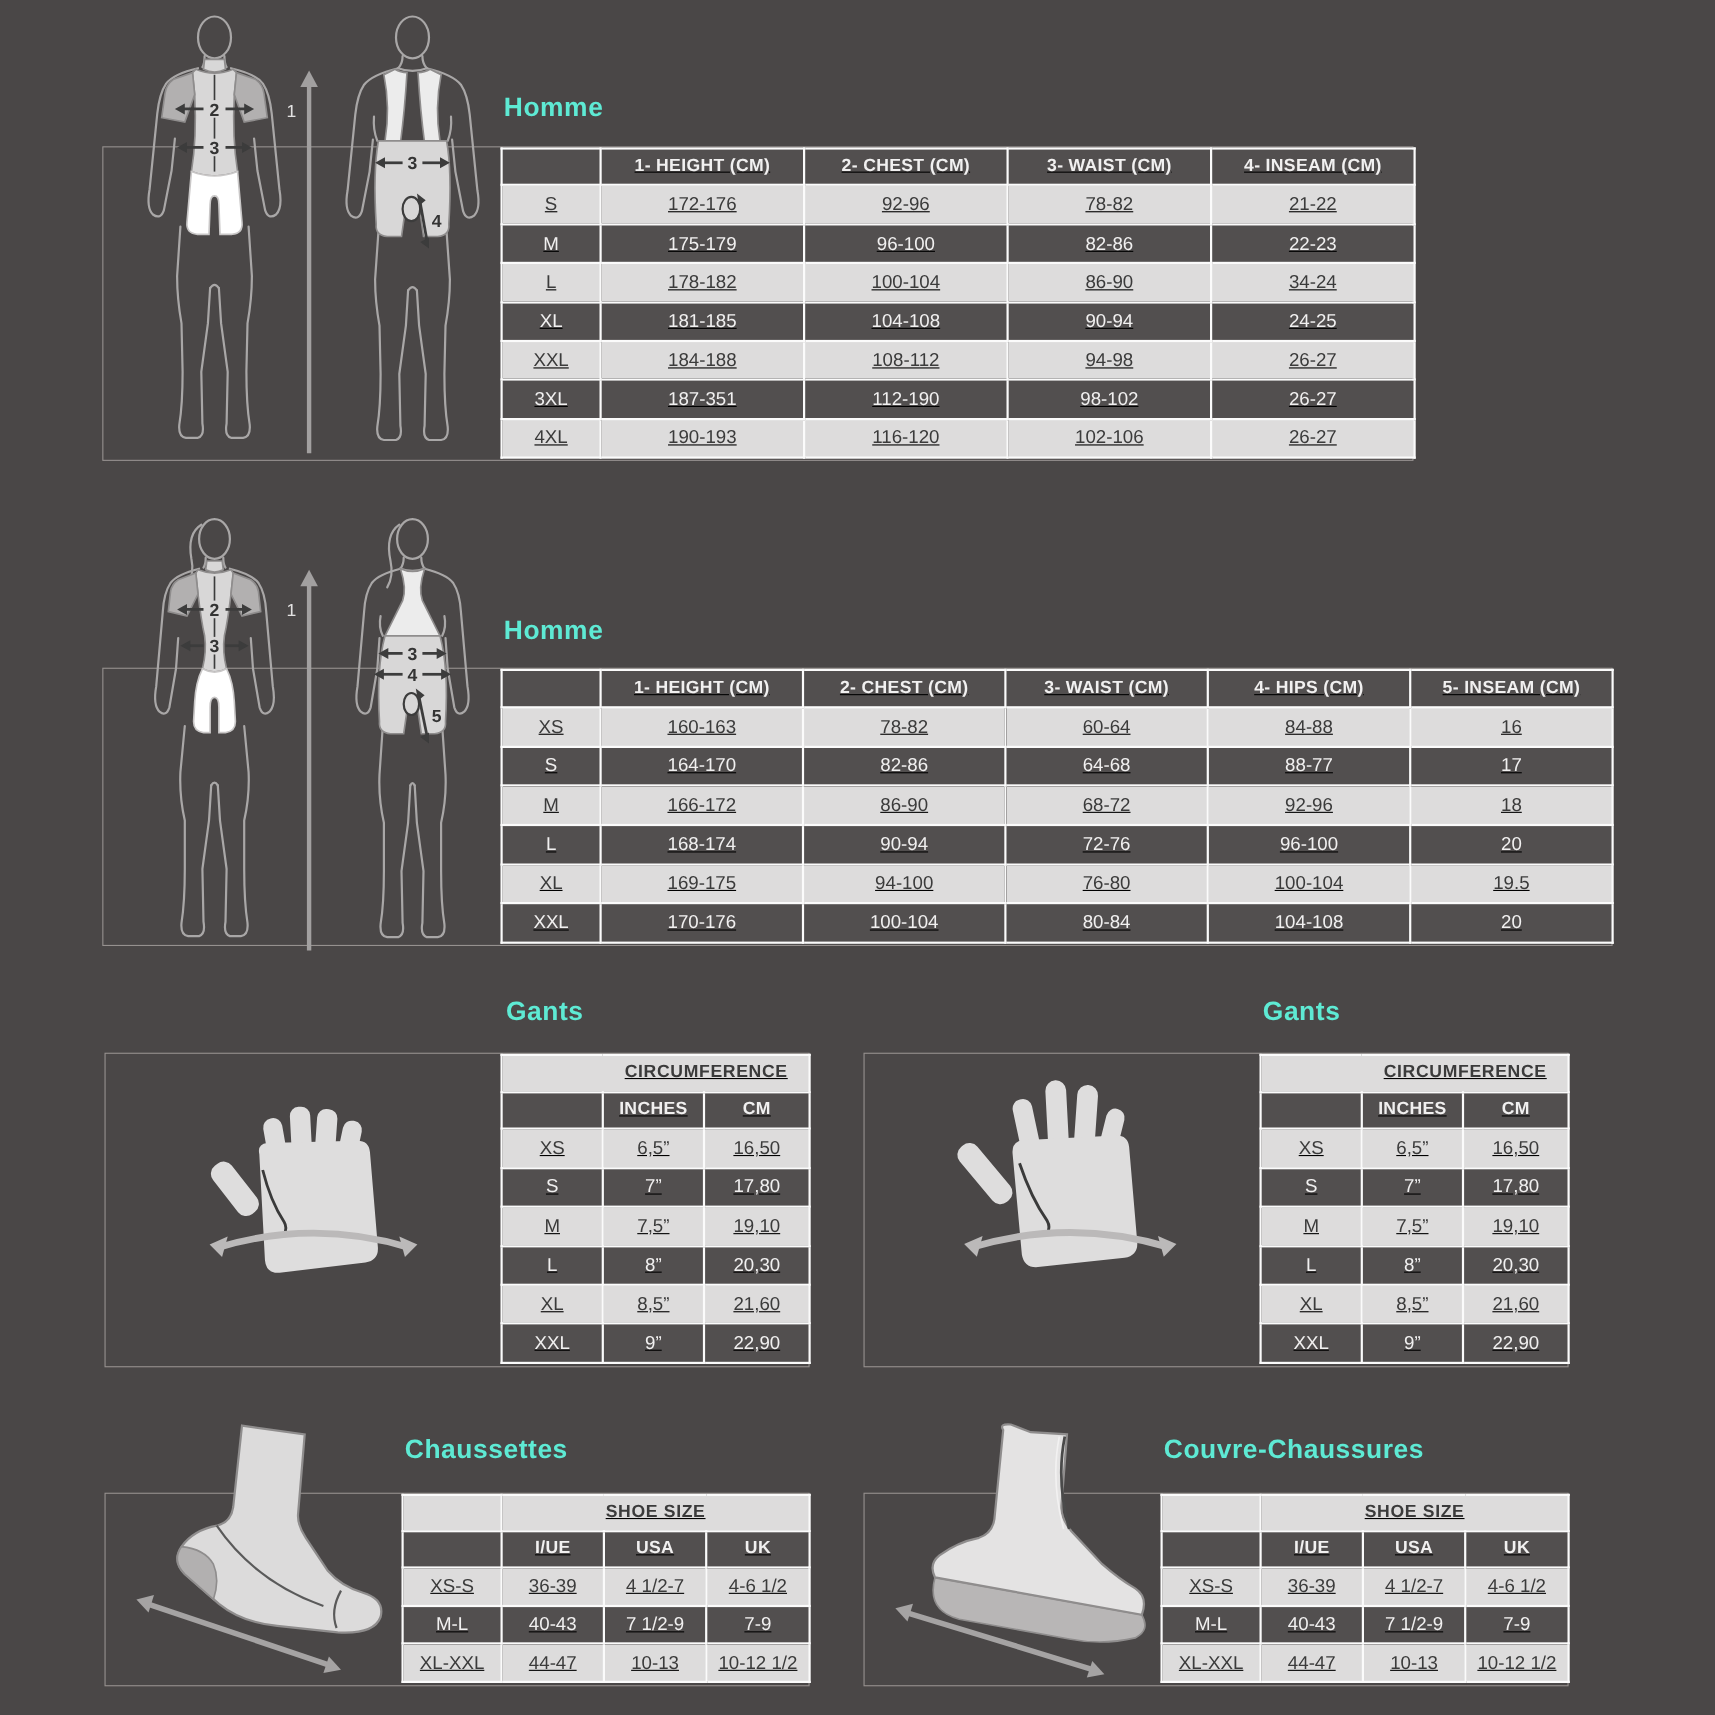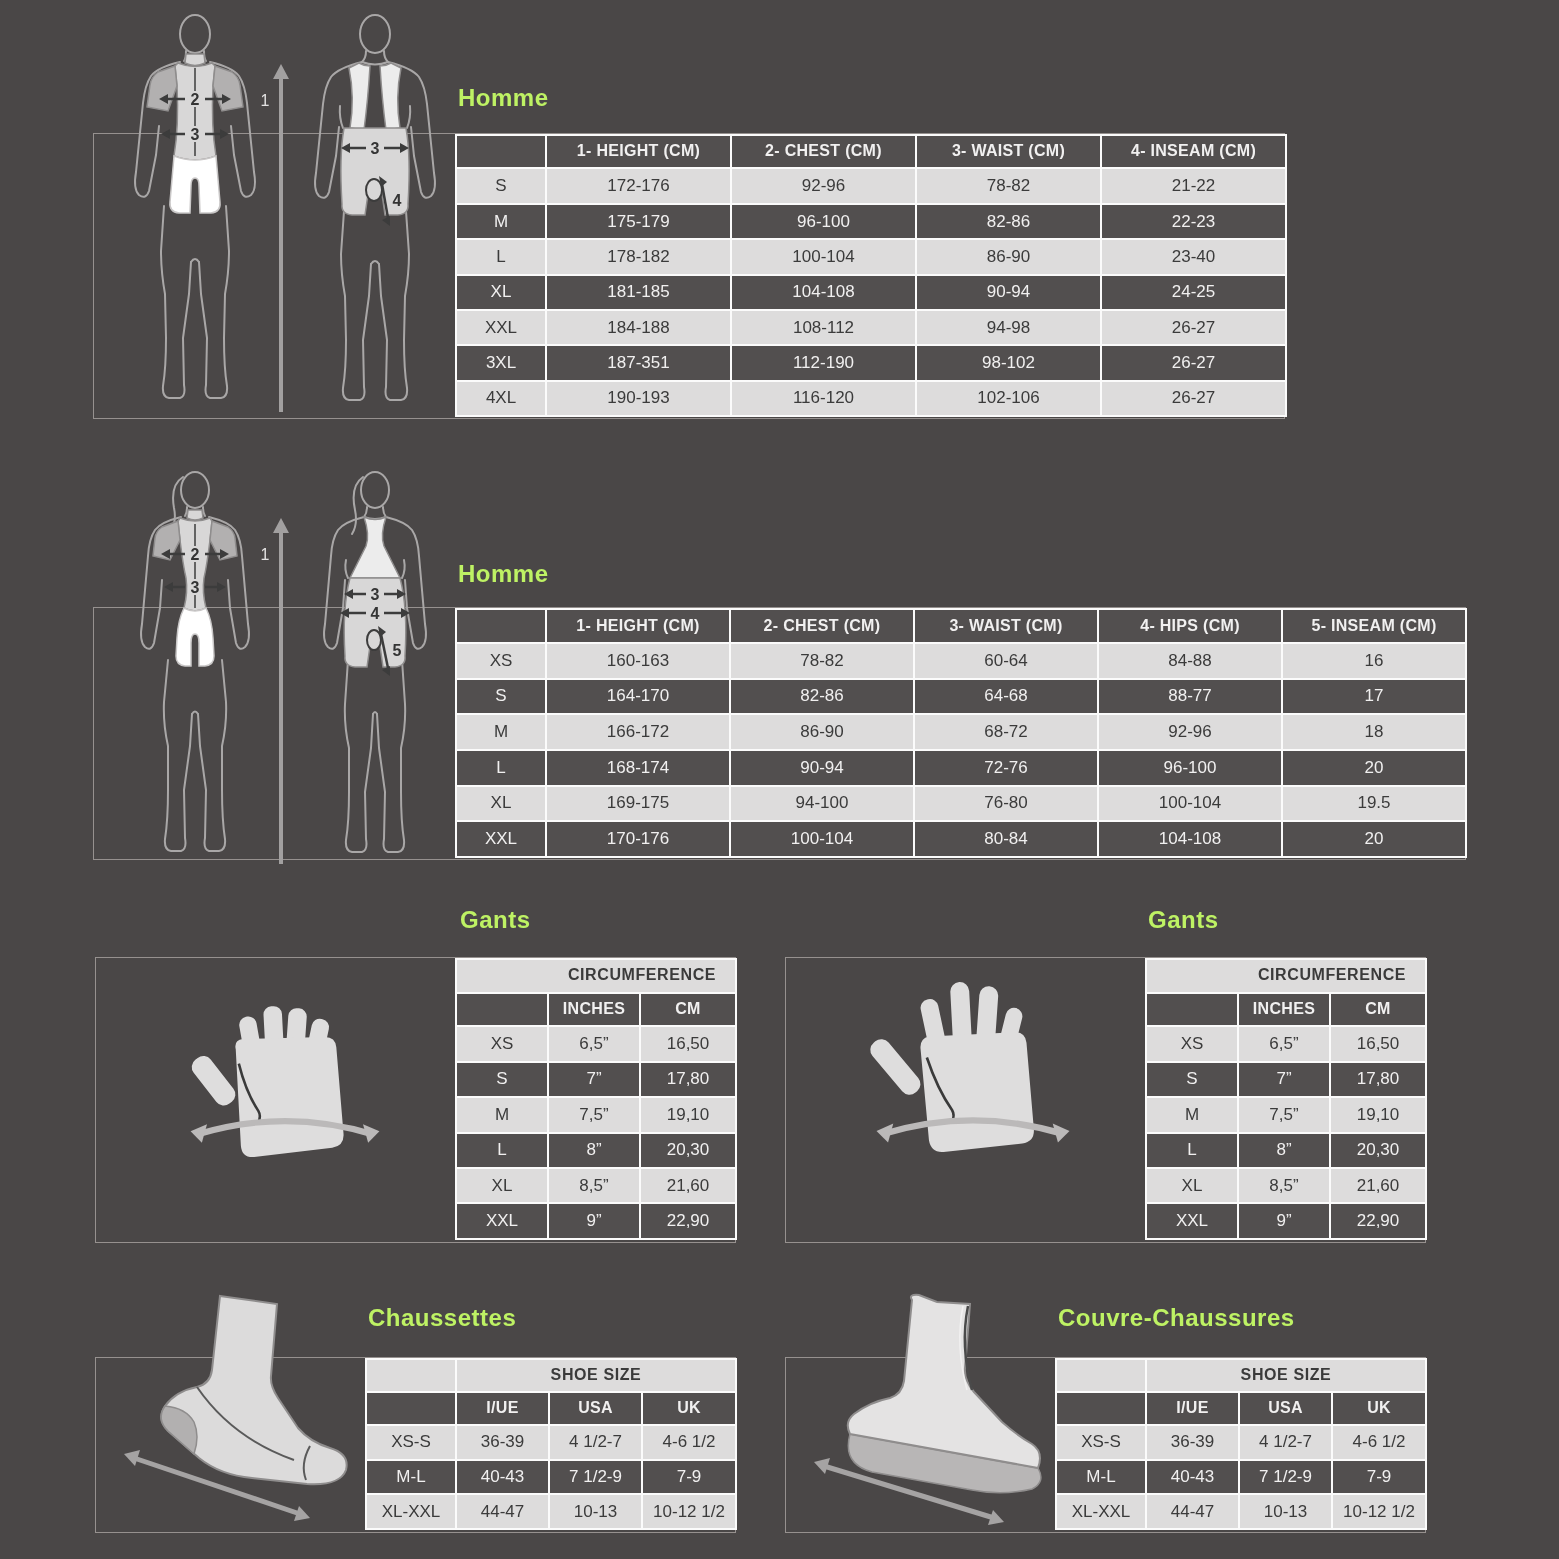--- a/index.html
+++ b/index.html
@@ -1,20 +1,20 @@
 <!DOCTYPE html>
 <html><head>
 <meta charset="utf-8">
 <style>
   html,body{margin:0;padding:0;background:#4a4747;}
   .page{position:relative;width:1559px;height:1559px;background:#4a4747;
         font-family:"Liberation Sans",sans-serif;overflow:hidden;}
   .obox{position:absolute;border:1px solid #96918f;}
-  .sec-title{position:absolute;color:#bef264;font-size:24px;font-weight:700;letter-spacing:.5px;}
-  table.tbl{position:absolute;border-collapse:collapse;table-layout:fixed;}
+  .sec-title{position:absolute;color:#5eead4;font-size:24px;font-weight:700;letter-spacing:.5px;}
+  table.tbl{position:absolute;border-collapse:collapse;table-layout:fixed;text-decoration:underline;}
   .tbl th,.tbl td{border:2px solid #fbfbfb;text-align:center;vertical-align:middle;
         padding:0;line-height:1.05;overflow:hidden;white-space:nowrap;}
   .dk{background:#524f4f;color:#f1f0f0;}
   .lt{background:#dddcdc;color:#3b3b3b;}
   .hd{font-weight:700;font-size:16px;letter-spacing:.3px;}
   .dt{font-weight:400;font-size:17px;}
   .gh{font-weight:700;font-size:16px;letter-spacing:.6px;}
   svg.fig{position:absolute;overflow:visible;}
   text.num{font-family:"Liberation Sans",sans-serif;font-size:16px;font-weight:700;fill:#343434;}
   text.num1{font-family:"Liberation Sans",sans-serif;font-size:16px;fill:#e3e2e2;font-weight:400;}
@@ -277,21 +277,21 @@
       <td class="dk dt">175-179</td>
       <td class="dk dt">96-100</td>
       <td class="dk dt">82-86</td>
       <td class="dk dt">22-23</td>
     </tr>
     <tr>
       <td class="lt dt">L</td>
       <td class="lt dt">178-182</td>
       <td class="lt dt">100-104</td>
       <td class="lt dt">86-90</td>
-      <td class="lt dt">23-40</td>
+      <td class="lt dt">34-24</td>
     </tr>
     <tr>
       <td class="dk dt">XL</td>
       <td class="dk dt">181-185</td>
       <td class="dk dt">104-108</td>
       <td class="dk dt">90-94</td>
       <td class="dk dt">24-25</td>
     </tr>
     <tr>
       <td class="lt dt">XXL</td>

